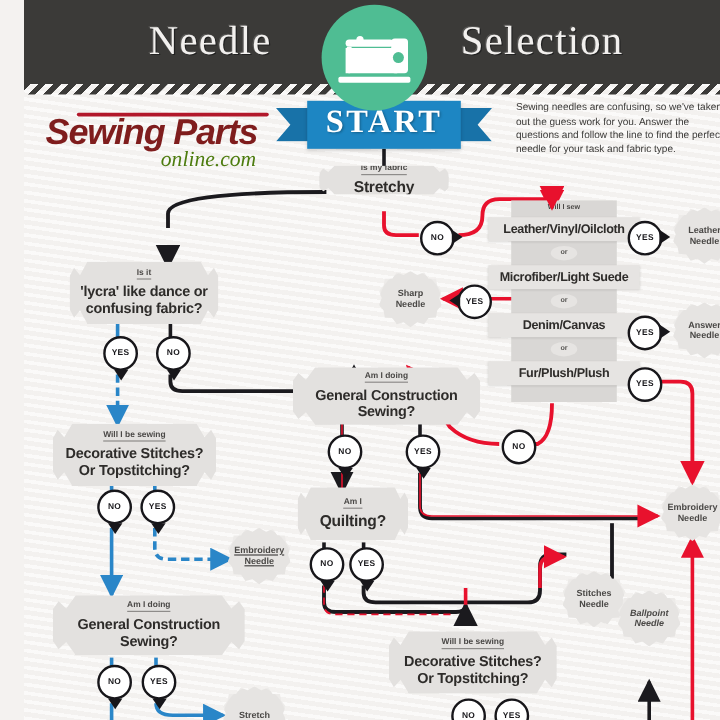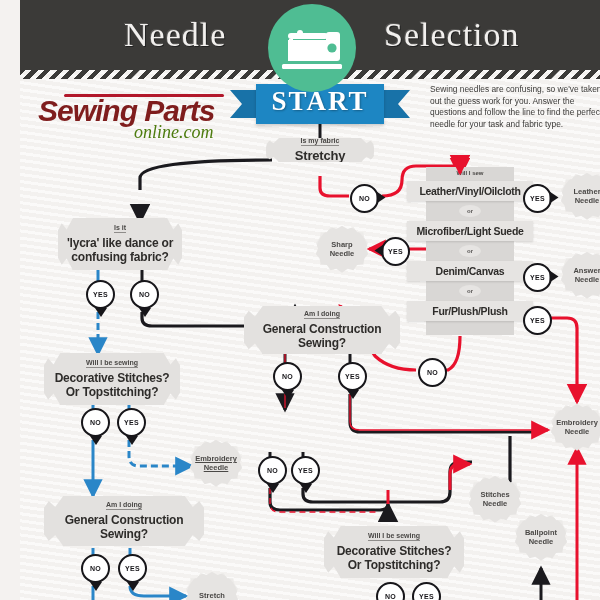--- a/index.html
+++ b/index.html
@@ -292,20 +292,24 @@
     <div class="pre">Will I be sewing</div>
     <div class="main sm">Decorative Stitches?</div>
     <div class="main sm">Or Topstitching?</div>
   </div>
 
   <div class="qbox" style="left:224px;top:306px;width:156px;height:48px;">
     <div class="pre">Am I doing</div>
     <div class="main sm">General Construction Sewing?</div>
   </div>
 
+  <div class="qbox" style="left:228px;top:406px;width:92px;height:44px;">
+    <div class="pre">Am I</div>
+    <div class="main">Quilting?</div>
+  </div>
 
   <div class="qbox" style="left:24px;top:496px;width:160px;height:50px;">
     <div class="pre">Am I doing</div>
     <div class="main sm">General Construction Sewing?</div>
   </div>
 
   <div class="qbox" style="left:304px;top:526px;width:140px;height:52px;">
     <div class="pre">Will I be sewing</div>
     <div class="main sm">Decorative Stitches?</div>
     <div class="main sm">Or Topstitching?</div>
@@ -344,21 +348,21 @@
           <b>Needle</b></span>
   </div>
   <div class="result" style="left:170px;top:440px;text-decoration:underline;">
     <span><b>Embroidery</b><br>
           <b>Needle</b></span>
   </div>
   <div class="result" style="left:449px;top:476px;">
     <span><b>Stitches</b><br>
           <b>Needle</b></span>
   </div>
-  <div class="result" style="left:495px;top:514px;">
+  <div class="result" style="left:495px;top:492px;font-style:italic;">
     <span><b>Ballpoint</b><br>
           <b>Needle</b></span>
   </div>
   <div class="result" style="left:166px;top:572px;">
     <span><b>Stretch</b></span>
   </div>
 
   <div class="pill pr" style="left:330px;top:184px;">NO</div>
   <div class="pill pd" style="left:66px;top:280px;">YES</div>
   <div class="pill pd" style="left:110px;top:280px;">NO</div>

